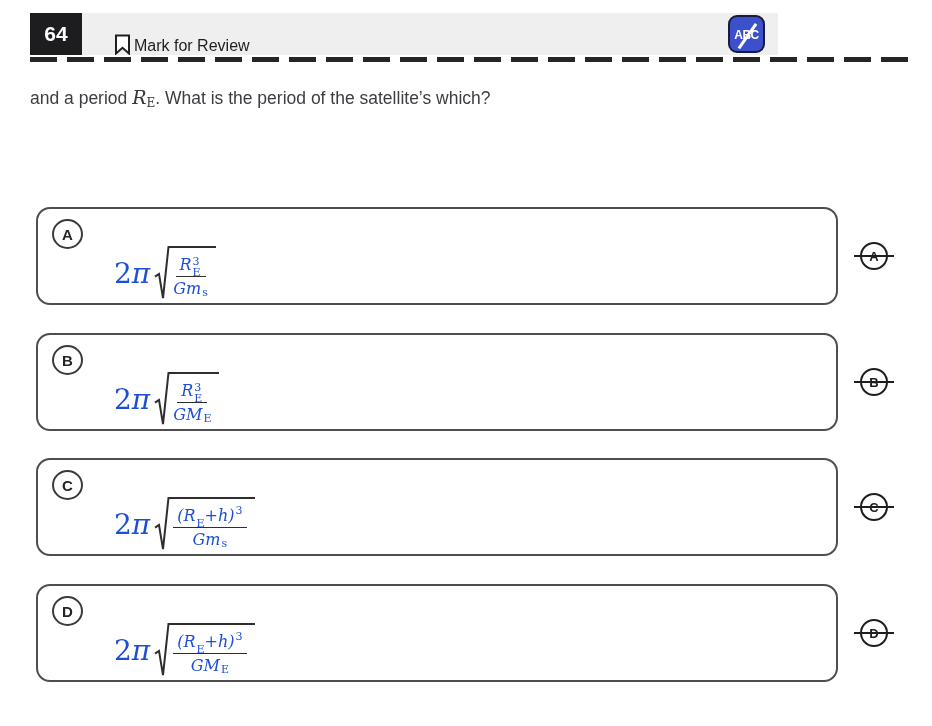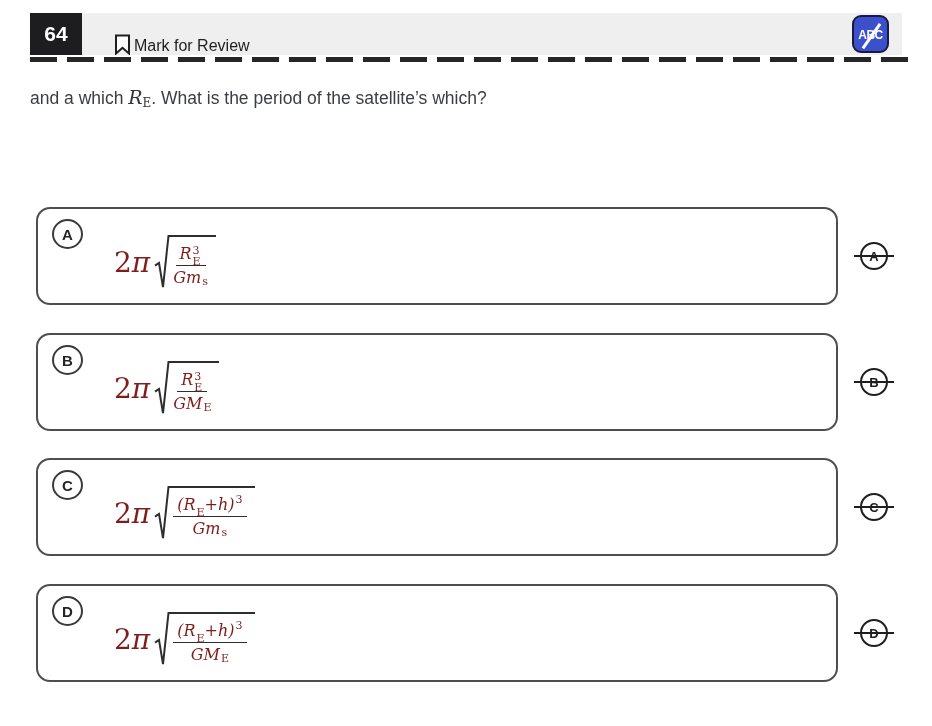--- a/index.html
+++ b/index.html
@@ -1,20 +1,20 @@
 <!DOCTYPE html>
 <html><head>
 <meta charset="utf-8">
 <style>
   * { margin: 0; padding: 0; box-sizing: border-box; }
   html, body { width: 932px; height: 726px; background: #ffffff; overflow: hidden;
     font-family: "Liberation Sans", sans-serif; position: relative; }
 
   
-  .header-bar { position: absolute; left: 30px; top: 13px; width: 872px; height: 42px;
+  .header-bar { position: absolute; left: 30px; top: 13px; width: 748px; height: 42px;
     background: #f0eff0; }
   .qnum-badge { position: absolute; left: 0; top: 0; width: 52px; height: 42px;
     background: #1d1d1f; color: #ffffff; font-size: 21px; font-weight: bold;
     display: flex; align-items: center; justify-content: center; }
   .mark-review { position: absolute; left: 84px; top: 0; height: 100%;
     display: flex; align-items: flex-end; gap: 3px; background: transparent;
     border: none; cursor: pointer; }
   .mark-review-label { font-size: 16px; color: #1e1e1e; font-family: "Liberation Sans", sans-serif; }
   .abc-btn { position: absolute; right: 13px; top: 2px; width: 37px; height: 38px;
     background: #3c50cb; border: 2px solid #191a40; border-radius: 9px;
@@ -35,22 +35,22 @@
   .mvar { font-family: "DejaVu Serif", serif; font-style: italic; font-size: 19px; color: #33363b; }
   .msub { font-family: "DejaVu Serif", serif; font-style: normal; font-size: 12px;
     vertical-align: -3px; color: #33363b; }
 
   
   .option { position: absolute; left: 36px; width: 802px; height: 98px;
     border: 2px solid #4e4e4e; border-radius: 14px; background: #ffffff; cursor: pointer; }
   .letter-badge { position: absolute; left: 14px; top: 10px; width: 31px; height: 30px;
     border: 2px solid #3a3a3a; border-radius: 50%; display: flex; align-items: center;
     justify-content: center; font-size: 15px; font-weight: bold; color: #242424; }
-  .formula { position: absolute; left: 76px; top: 6px; height: 100%;
-    display: flex; align-items: center; color: #7f1d1d; }
+  .formula { position: absolute; left: 76px; top: 17px; height: 100%;
+    display: flex; align-items: center; color: #1d4ed8; }
   .f-pre { font-family: "DejaVu Serif", serif; font-size: 28px; }
   .f-coef { font-style: normal; }
   .f-pi { font-style: italic; }
   .sqrt { position: relative; padding-left: 16px; margin-left: 4px; display: inline-block; }
   .rad { position: absolute; left: 0; top: 0; width: 16px; height: 100%; }
   .radicand { display: block; border-top: 2px solid #2e2e2e; padding: 4px 8px 2px 3px; }
   .frac { display: flex; flex-direction: column; align-items: center;
     font-family: "DejaVu Serif", serif; font-size: 16px; }
   .num { display: flex; align-items: flex-end; border-bottom: 1.6px solid #2e2e2e;
     padding: 0 4px 2px 4px; }
@@ -87,21 +87,21 @@
     <span class="mark-review-label">Mark for Review</span>
   </button>
   <button class="abc-btn">
     <span class="abc-label">ABC</span>
     <span class="abc-slash"></span>
   </button>
 </div>
 <div class="dashed-divider"></div>
 
 <div class="question-text">
-  <div><span>and a which </span><span class="mvar">R</span><span class="msub">E</span><span>. What is the period of the satellite’s which?</span></div>
+  <div><span>and a period </span><span class="mvar">R</span><span class="msub">E</span><span>. What is the period of the satellite’s which?</span></div>
 </div>
 
 <div class="option" style="top:207px">
   <div class="letter-badge">A</div>
   <div class="formula">
     <span class="f-pre"><span class="f-coef">2</span><span class="f-pi">π</span></span>
     <span class="sqrt">
       <svg class="rad" viewBox="0 0 16 60" preserveAspectRatio="none">
         <path d="M1 34 L5 31 L9 58 L14.5 1 L16 1" fill="none" stroke="#2e2e2e" stroke-width="2" vector-effect="non-scaling-stroke"></path>
       </svg>

